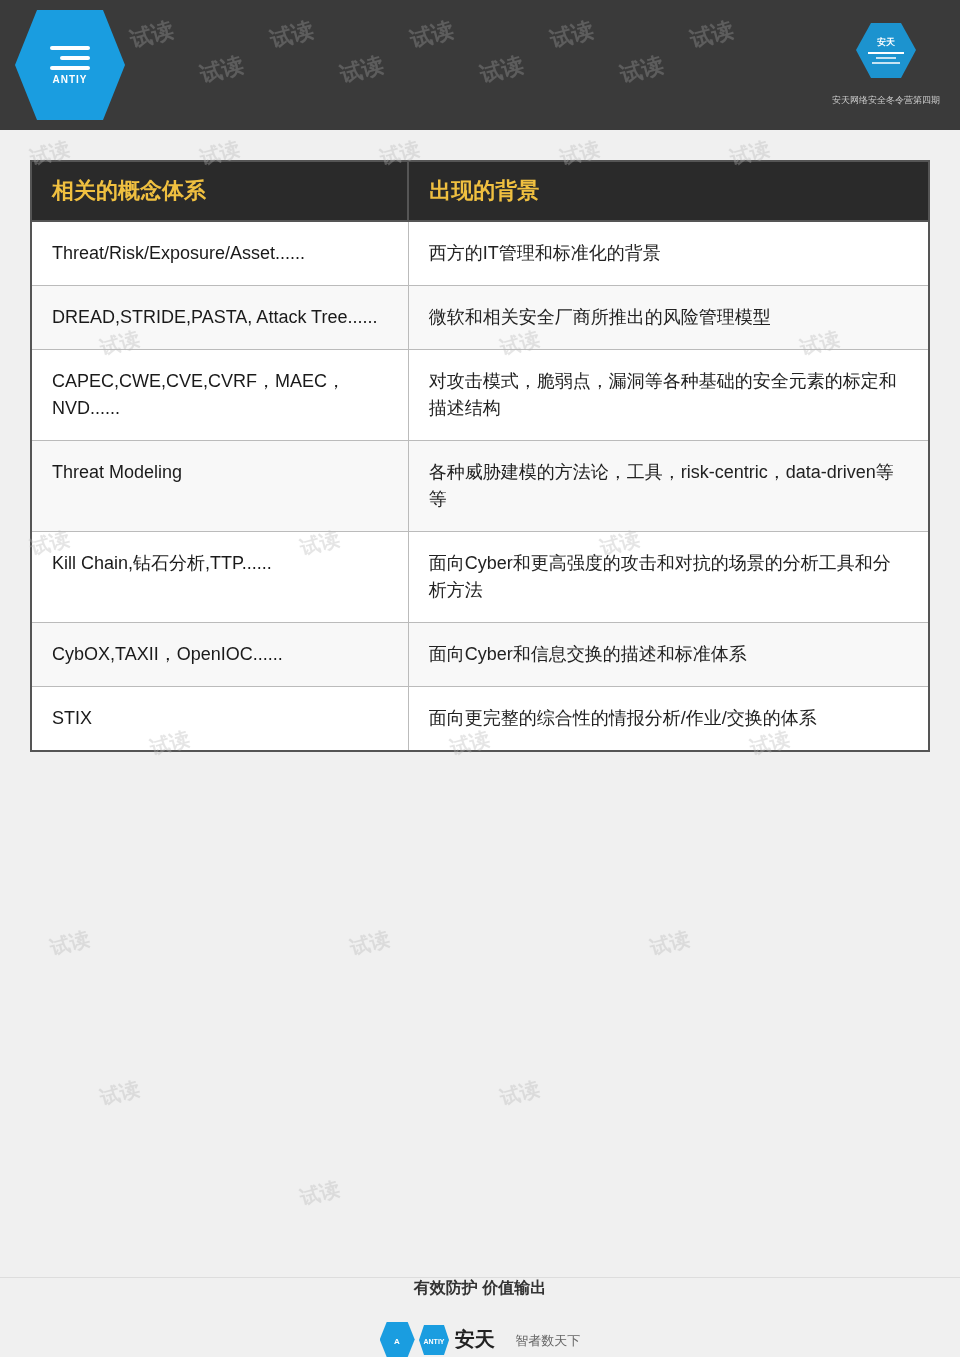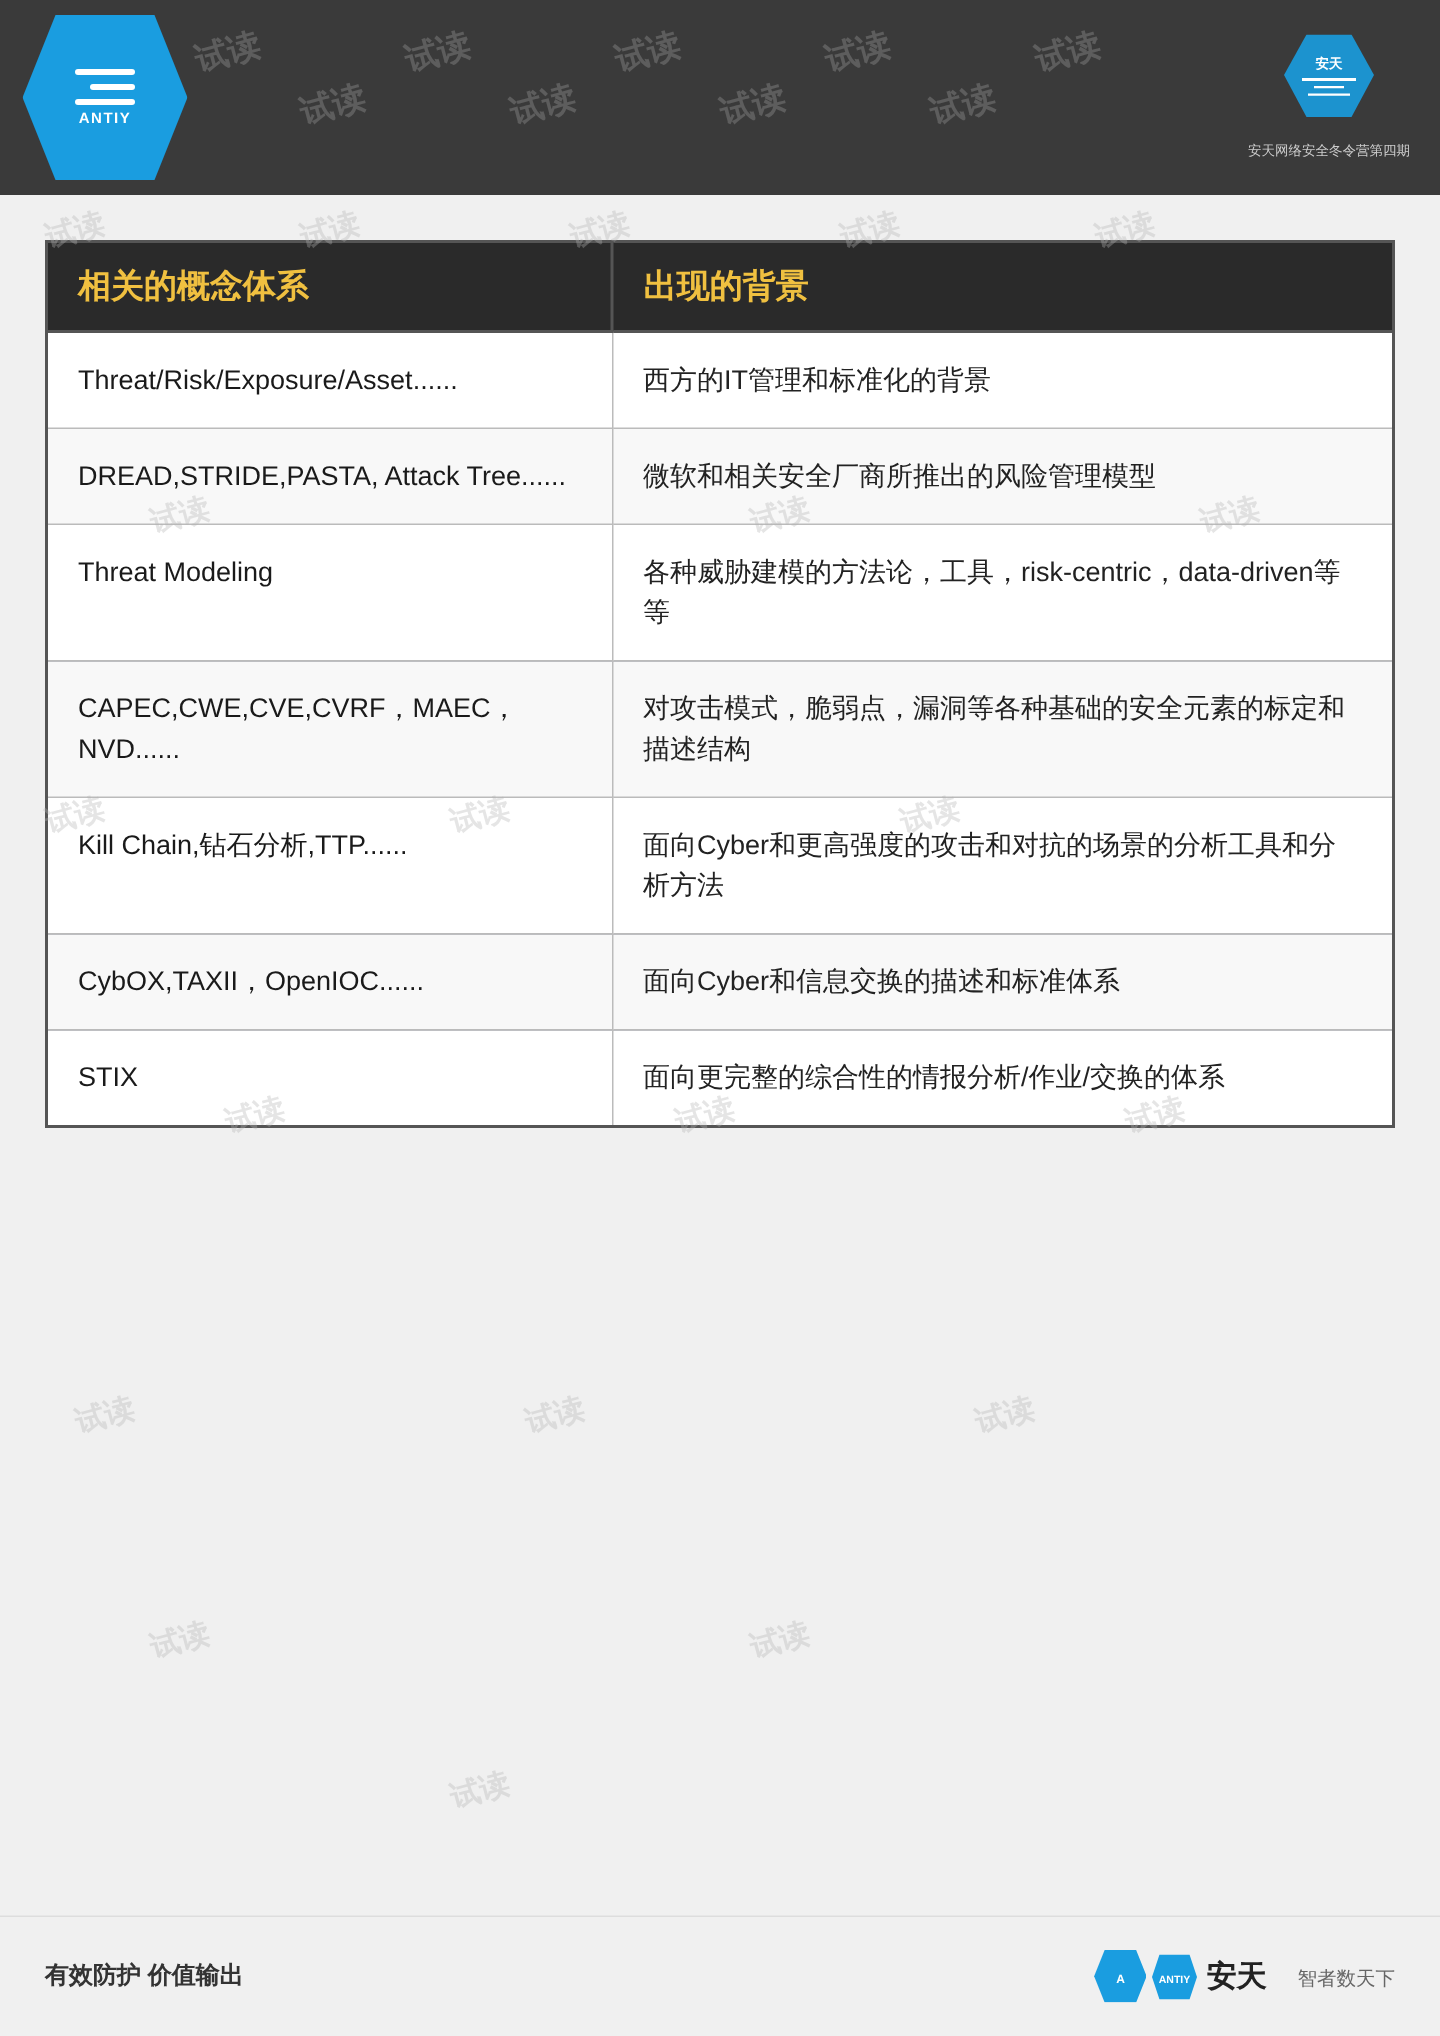--- a/index.html
+++ b/index.html
@@ -101,21 +101,21 @@
     
     .main-content {
       padding: 30px 30px 20px 30px;
       background: #f0f0f0;
     }
 
     
     .data-table {
       width: 100%;
       border-collapse: collapse;
-      background: #0f172a;
+      background: #fca5a5;
       border: 2px solid #555;
     }
 
     .data-table th {
       background: #2a2a2a;
       color: #f0c040;
       font-size: 22px;
       font-weight: bold;
       padding: 14px 20px;
       text-align: left;
@@ -154,20 +154,21 @@
       bottom: 0;
       left: 0;
       right: 0;
       height: 80px;
       background: #f0f0f0;
       display: flex;
       align-items: center;
       justify-content: space-between;
       padding: 0 30px;
       border-top: 1px solid #ddd;
+      flex-direction: column;
     }
 
     .footer-left {
       font-size: 16px;
       color: #333;
       font-weight: bold;
     }
 
     
     .content-watermark {
@@ -270,26 +271,26 @@
     <tbody id="table-body">
     <tr>
           <td class="col-left">Threat/Risk/Exposure/Asset......</td>
           <td class="col-right">西方的IT管理和标准化的背景</td>
         </tr>
         <tr>
           <td class="col-left">DREAD,STRIDE,PASTA, Attack Tree......</td>
           <td class="col-right">微软和相关安全厂商所推出的风险管理模型</td>
         </tr>
         <tr>
+          <td class="col-left">CAPEC,CWE,CVE,CVRF，MAEC，NVD......</td>
+          <td class="col-right">对攻击模式，脆弱点，漏洞等各种基础的安全元素的标定和描述结构</td>
+        </tr>
+        <tr>
           <td class="col-left">Threat Modeling</td>
           <td class="col-right">各种威胁建模的方法论，工具，risk-centric，data-driven等等</td>
-        </tr>
-        <tr>
-          <td class="col-left">CAPEC,CWE,CVE,CVRF，MAEC，NVD......</td>
-          <td class="col-right">对攻击模式，脆弱点，漏洞等各种基础的安全元素的标定和描述结构</td>
         </tr>
         <tr>
           <td class="col-left">Kill Chain,钻石分析,TTP......</td>
           <td class="col-right">面向Cyber和更高强度的攻击和对抗的场景的分析工具和分析方法</td>
         </tr>
         <tr>
           <td class="col-left">CybOX,TAXII，OpenIOC......</td>
           <td class="col-right">面向Cyber和信息交换的描述和标准体系</td>
         </tr>
         <tr>

